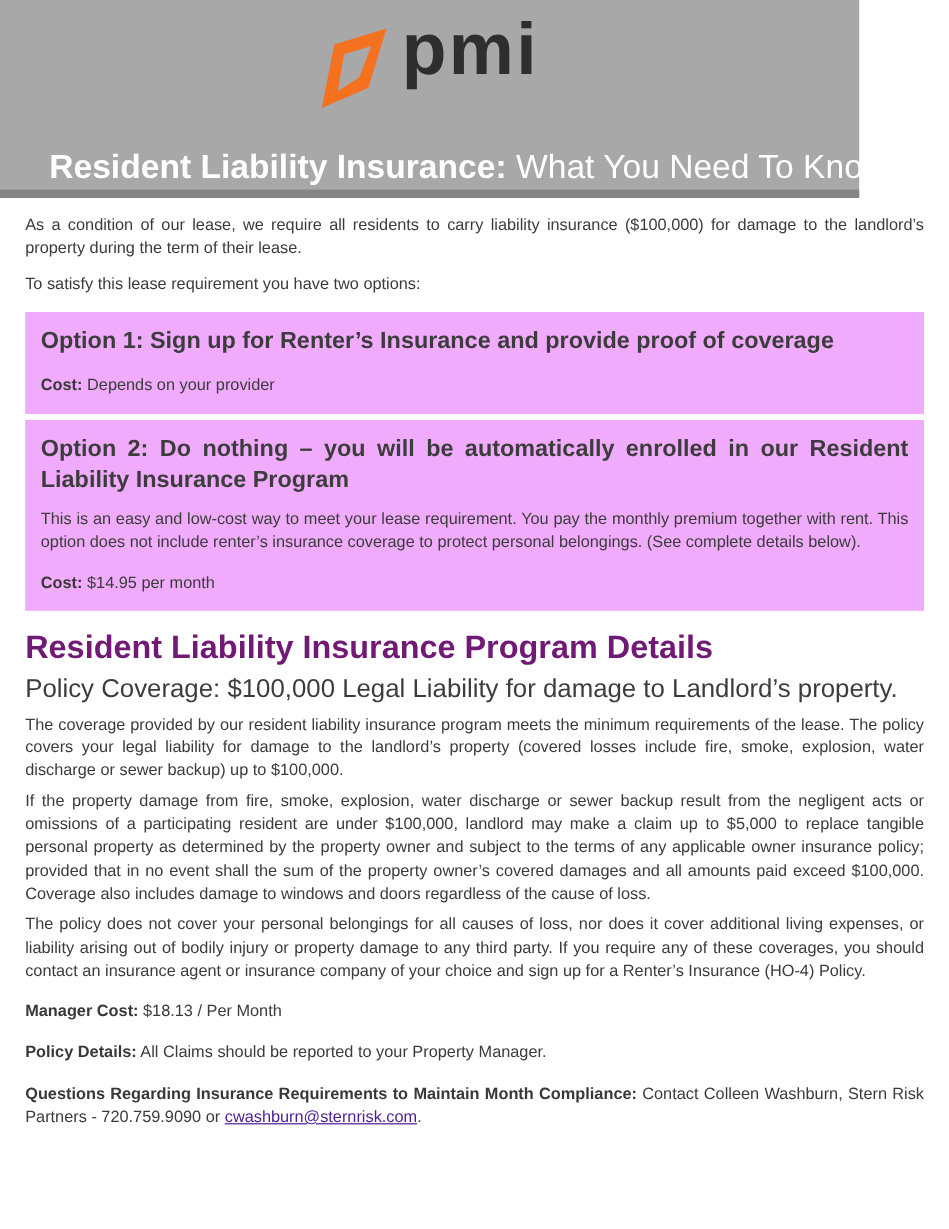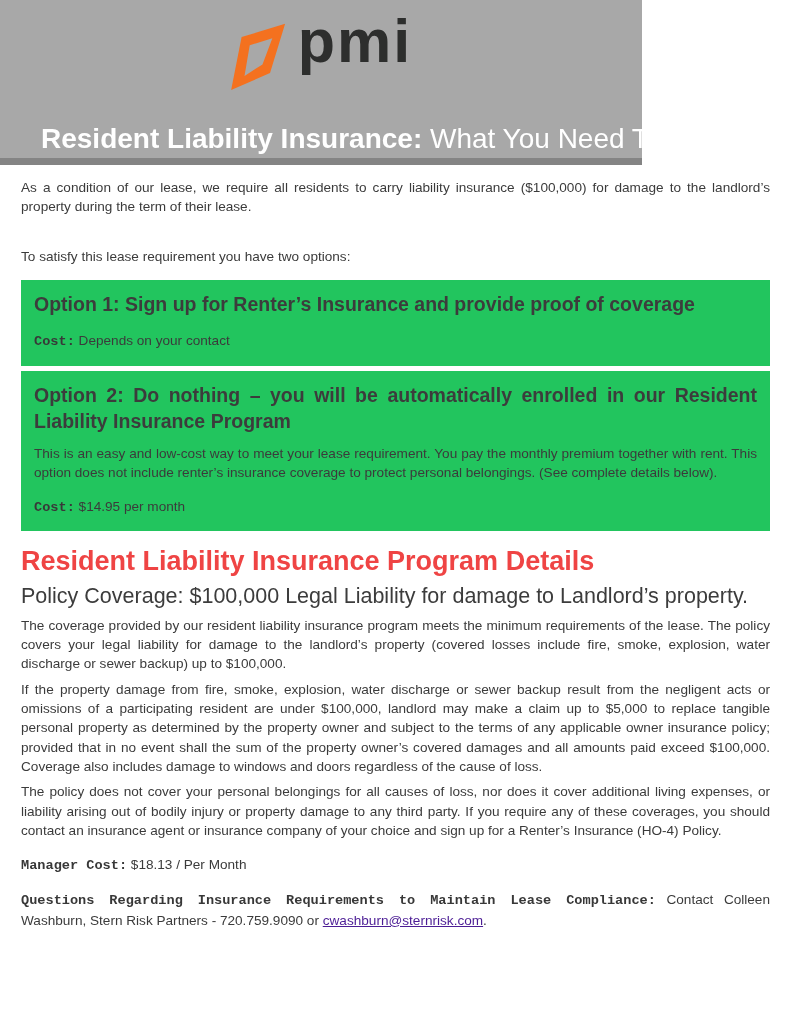--- a/index.html
+++ b/index.html
@@ -6,21 +6,21 @@
   html,body { margin:0; padding:0; }
   body {
     width:791px; height:1024px; overflow:hidden;
     background:#ffffff;
     font-family:"Liberation Sans", sans-serif;
     font-size:13.6px; line-height:1.42; color:#3b3b3b;
   }
 
   
   .header {
-    position:relative; width:642px; height:165px;
+    position:relative; width:716px; height:165px;
     background:#a8a8a8;
     border-bottom:7px solid #848484;
   }
   .logo {
     display:flex; justify-content:center; align-items:flex-start;
     padding-top:13px;
   }
   .logo-icon { margin-right:10px; margin-top:6px; }
   .brand-text { display:inline-block; }
   .brand {
@@ -37,41 +37,41 @@
     color:#ffffff; font-size:28px; line-height:1.1;
     white-space:nowrap;
   }
   .banner .bold { font-weight:bold; }
 
   
   .content { margin:0 21px; }
   p { margin:0; }
   .para { text-align:justify; }
   .intro-1 { margin-top:13px; }
-  .intro-2 { margin-top:30px; margin-bottom:14px; }
+  .intro-2 { margin-top:10px; margin-bottom:14px; }
 
   .option-box {
-    background:#22c55e; padding:11px 13px 14px; margin-bottom:5px;
+    background:#f0abfc; padding:11px 13px 14px; margin-bottom:5px;
   }
   .option-title {
     font-size:19.5px; font-weight:bold; color:#3c3c3c;
     text-align:justify; line-height:1.35;
   }
   .option-body { margin-top:10px; text-align:justify; }
   .option-cost { margin-top:14px; }
 
   .details-heading {
-    font-size:27px; font-weight:bold; color:#ef4444;
+    font-size:27px; font-weight:bold; color:#701a75;
     margin-top:15px; line-height:1.15;
   }
   .details-sub {
     font-size:21.5px; color:#3c3c3c; margin-top:7px; line-height:1.2;
   }
   .details-para { margin-top:6px; }
-  .label { font-weight:bold; color:#383838;font-family:Liberation Mono, monospace; }
+  .label { font-weight:bold; color:#383838; }
   .line-item { margin-top:15px; }
 
   a.doc-link { color:#4c1d95; text-decoration:underline; cursor:pointer; }
 </style>
 </head>
 <body>
 
 <div class="header">
   <div class="logo">
     <span class="logo-icon">
@@ -88,34 +88,35 @@
   </div>
 </div>
 
 <div class="content">
 
   <p class="para intro-1">As a condition of our lease, we require all residents to carry liability insurance ($100,000) for damage to the landlord’s property during the term of their lease.</p>
   <p class="intro-2">To satisfy this lease requirement you have two options:</p>
 
   <div class="option-box">
     <div class="option-title">Option 1: Sign up for Renter’s Insurance and provide proof of coverage</div>
-    <p class="option-cost"><span class="label">Cost:</span><span> Depends on your contact</span></p>
+    <p class="option-cost"><span class="label">Cost:</span><span> Depends on your provider</span></p>
   </div>
 
   <div class="option-box">
     <div class="option-title">Option 2: Do nothing – you will be automatically enrolled in our Resident Liability Insurance Program</div>
     <p class="option-body">This is an easy and low-cost way to meet your lease requirement. You pay the monthly premium together with rent. This option does not include renter’s insurance coverage to protect personal belongings.  (See complete details below).</p>
     <p class="option-cost"><span class="label">Cost:</span><span> $14.95 per month</span></p>
   </div>
 
   <div class="details-heading">Resident Liability Insurance Program Details</div>
   <div class="details-sub">Policy Coverage: $100,000 Legal Liability for damage to Landlord’s property.</div>
 
   <p class="para details-para">The coverage provided by our resident liability insurance program meets the minimum requirements of the lease. The policy covers your legal liability for damage to the landlord’s property (covered losses include fire, smoke, explosion, water discharge or sewer backup) up to $100,000.</p>
   <p class="para details-para">If the property damage from fire, smoke, explosion, water discharge or sewer backup result from the negligent acts or omissions of a participating resident are under $100,000, landlord may make a claim up to $5,000 to replace tangible personal property as determined by the property owner and subject to the terms of any applicable owner insurance policy; provided that in no event shall the sum of the property owner’s covered damages and all amounts paid exceed $100,000. Coverage also includes damage to windows and doors regardless of the cause of loss.</p>
   <p class="para details-para">The policy does not cover your personal belongings for all causes of loss, nor does it cover additional living expenses, or liability arising out of bodily injury or property damage to any third party. If you require any of these coverages, you should contact an insurance agent or insurance company of your choice and sign up for a Renter’s Insurance (HO-4) Policy.</p>
 
   <p class="line-item"><span class="label">Manager Cost:</span><span> $18.13 / Per Month</span></p>
 
+  <p class="line-item"><span class="label">Policy Details:</span><span> All Claims should be reported to your Property Manager.</span></p>
 
-  <p class="para line-item"><span class="label">Questions Regarding Insurance Requirements to Maintain Lease Compliance:</span><span> Contact Colleen Washburn, Stern Risk Partners - 720.759.9090 or </span><a class="doc-link">cwashburn@sternrisk.com</a><span>.</span></p>
+  <p class="para line-item"><span class="label">Questions Regarding Insurance Requirements to Maintain Month Compliance:</span><span> Contact Colleen Washburn, Stern Risk Partners - 720.759.9090 or </span><a class="doc-link">cwashburn@sternrisk.com</a><span>.</span></p>
 
 </div>
 
 </body></html>

